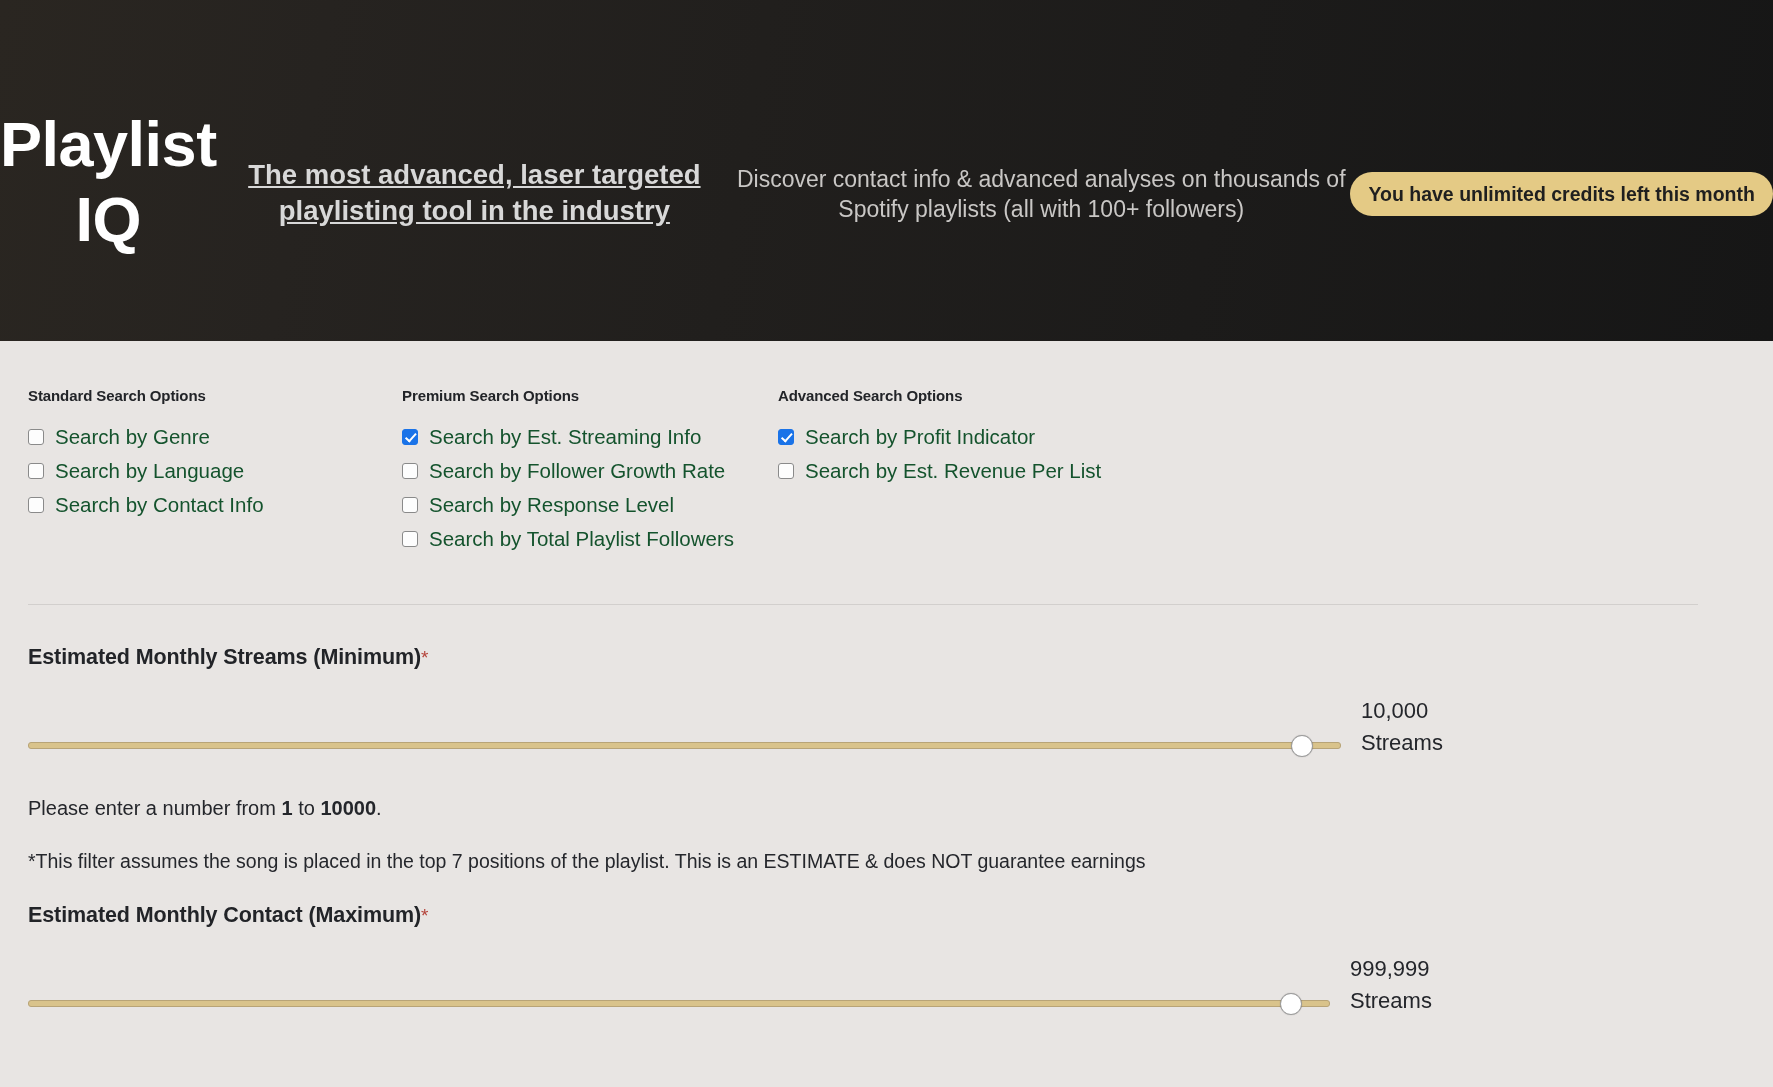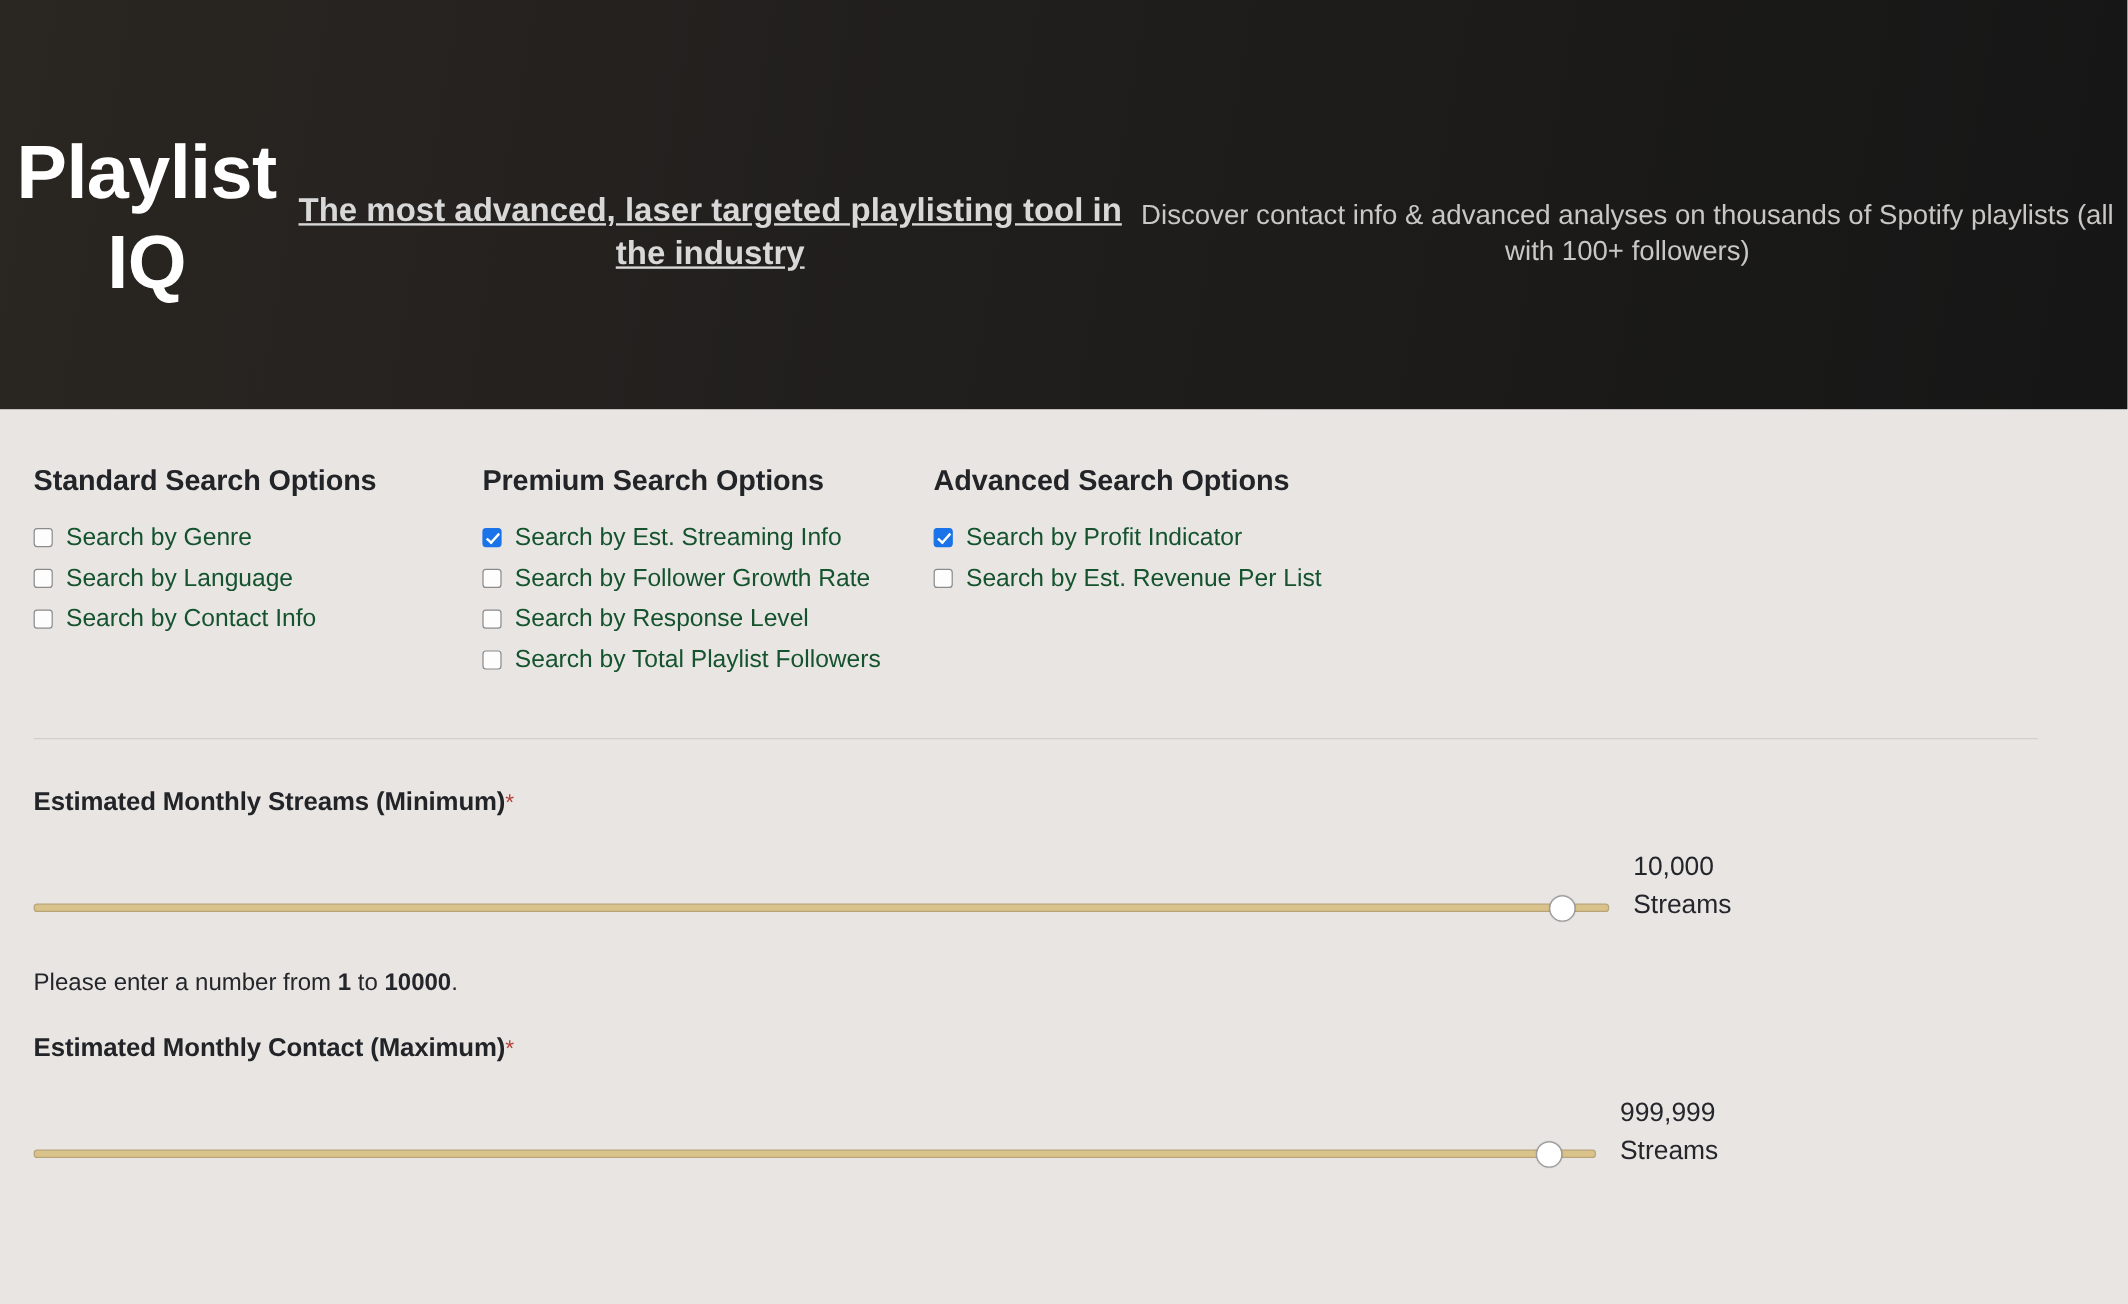--- a/index.html
+++ b/index.html
@@ -71,21 +71,21 @@
   .options-row {
     display: flex;
     padding-top: 46px;
     padding-bottom: 26px;
   }
   .opt-col-1 { width: 374px; }
   .opt-col-2 { width: 376px; }
   .opt-col-3 { width: 420px; }
 
   .col-heading {
-    font-size: 24px;
+    font-size: 15px;
     font-weight: 700;
     color: #222428;
     margin: 0 0 20px 0;
     letter-spacing: -0.1px;
   }
   .check-row {
     display: flex;
     align-items: center;
     margin-bottom: 8px;
     height: 26px;
@@ -191,20 +191,21 @@
     margin-top: 30px;
   }
 </style>
 </head>
 <body>
 
 <div class="hero">
   <h1 class="hero-title">Playlist IQ</h1>
   <div class="hero-subtitle">The most advanced, laser targeted playlisting tool in the industry</div>
   <div class="hero-desc">Discover contact info &amp; advanced analyses on thousands of Spotify playlists (all with 100+ followers)</div>
+  <button class="credits-pill">You have unlimited credits left this month</button>
 </div>
 
 <div class="main">
 
   <div class="options-row">
 
     <div class="opt-col-1">
       <div class="col-heading">Standard Search Options</div>
       <div class="check-row">
         <span class="cb"></span>
@@ -264,20 +265,21 @@
       <div class="slider-thumb" id="min-thumb" style="left: 1262.61px;"></div>
     </div>
     <div class="slider-value">
       <span>10,000</span>
       <span class="unit">Streams</span>
     </div>
   </div>
 
   <div class="help-text"><span>Please enter a number from </span><b>1</b><span> to </span><b>10000</b><span>.</span></div>
 
+  <div class="note-text">*This filter assumes the song is placed in the top 7 positions of the playlist. This is an ESTIMATE &amp; does NOT guarantee earnings</div>
 
   <div class="field-label" style="margin-top:30px;"><span>Estimated Monthly Contact (Maximum)</span><span class="req">*</span></div>
 
   <div class="slider-row" style="">
     <div class="slider-wrap" style="width:1302px;">
       <div class="slider-track"></div>
       <div class="slider-thumb" id="max-thumb" style="left: 1251.94px;"></div>
     </div>
     <div class="slider-value">
       <span>999,999</span>

